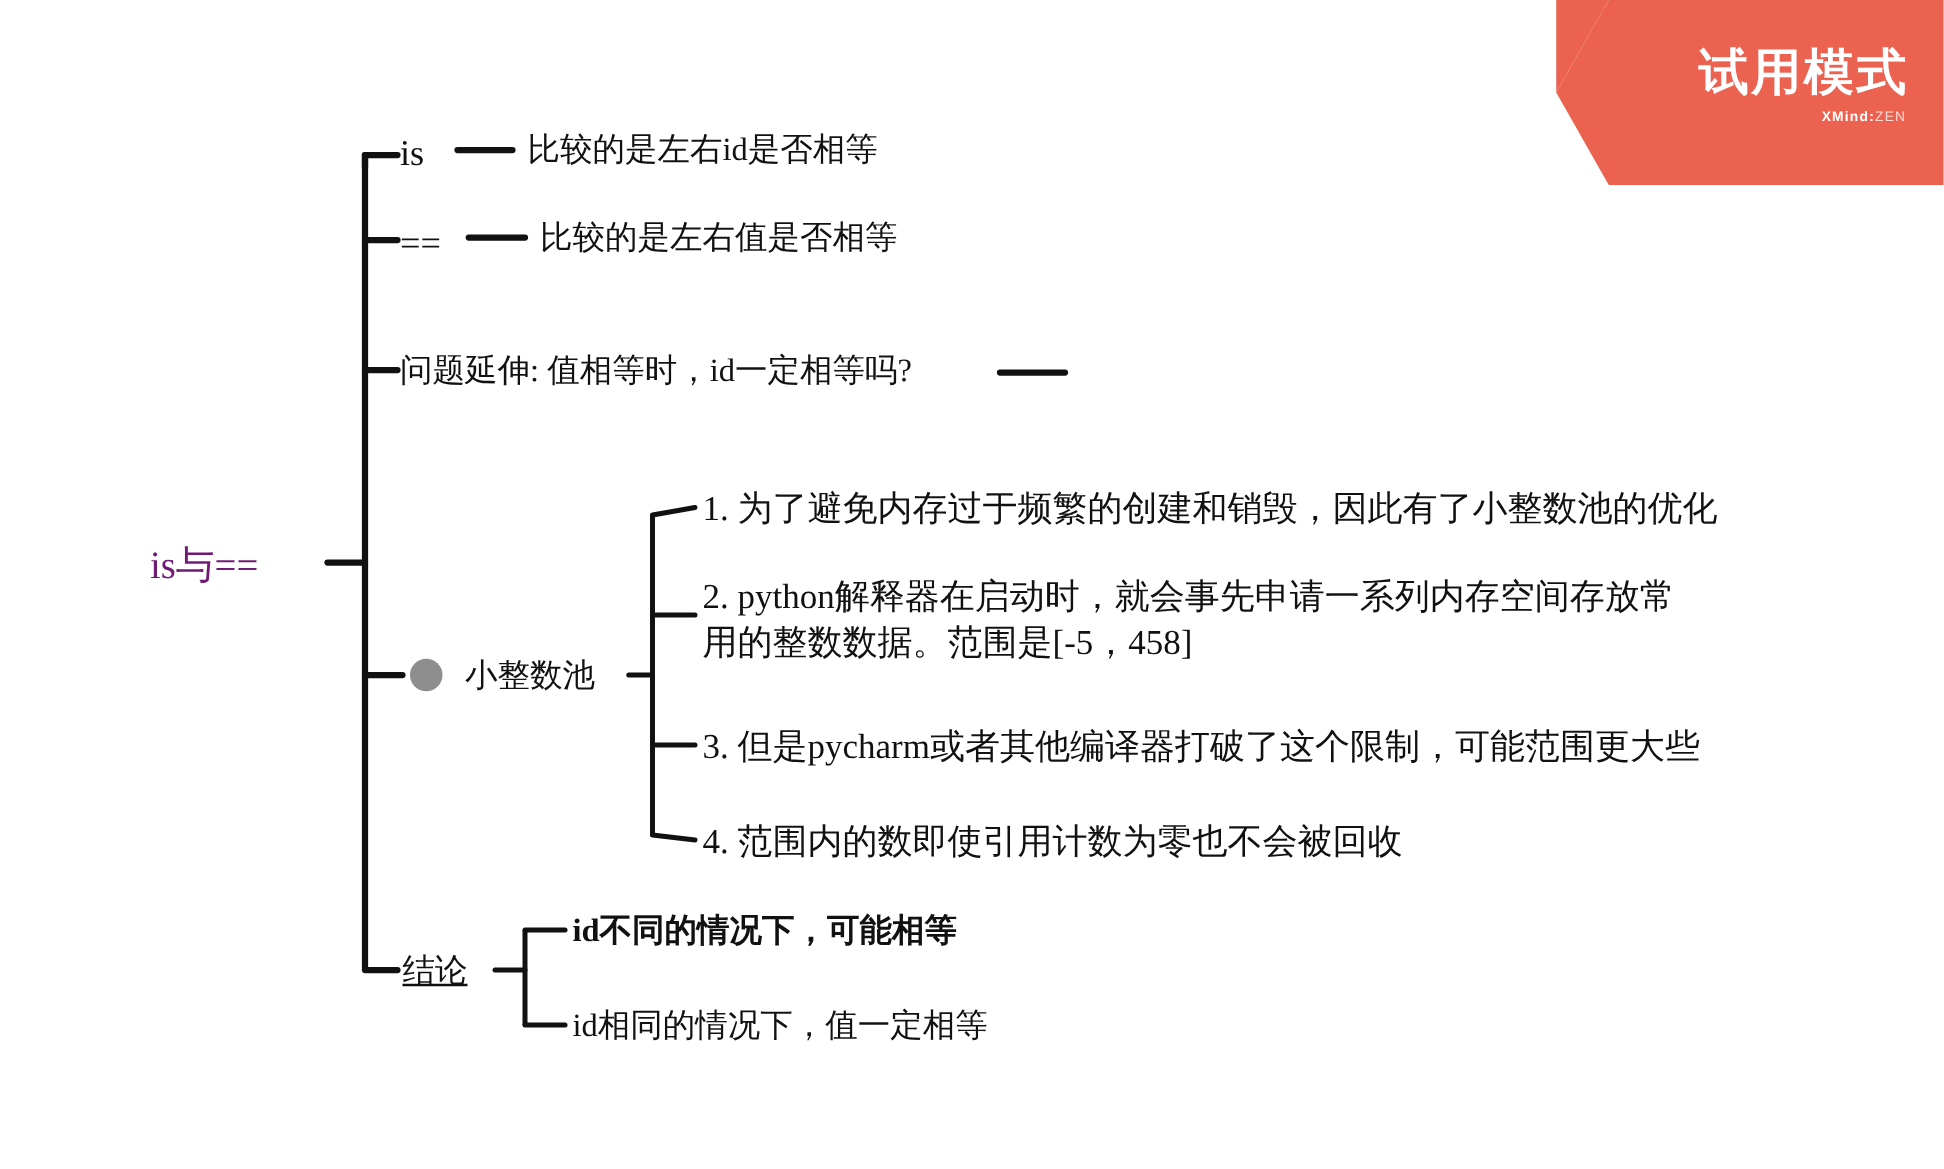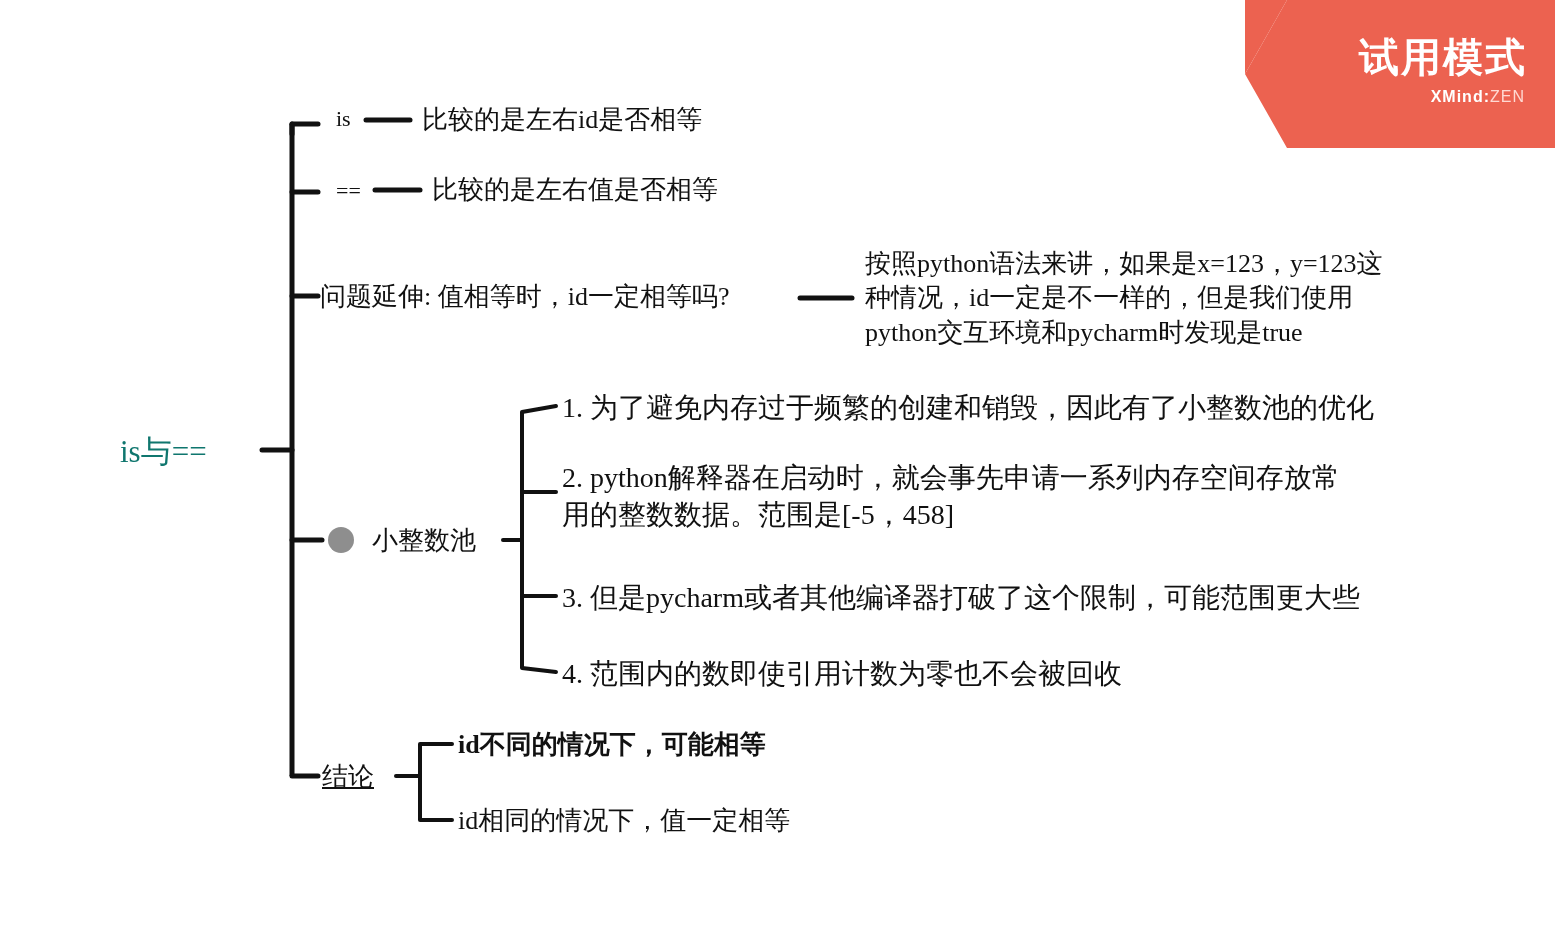--- a/index.html
+++ b/index.html
@@ -38,21 +38,21 @@
     font-size: 40px;
     color: #ffffff;
     letter-spacing: 2px;
     text-align: right;
   }
   #trial-badge .badge-brand {
     position: absolute;
     right: 30px;
     top: 88px;
     font-family: "Liberation Sans", sans-serif;
-    font-size: 16px;
+    font-size: 11px;
     letter-spacing: 1px;
     color: #ffd9d2;
     margin-left: 44px;
   }
   #trial-badge .badge-brand .brand-strong {
     color: #ffffff;
     font-weight: bold;
   }
 
   
@@ -65,25 +65,24 @@
     left: 0;
     top: 0;
   }
   .node {
     position: absolute;
     white-space: pre;
     line-height: 1.32;
   }
   .root-node {
     font-size: 31px;
-    color: #0f766e;
+    color: #701a75;
   }
   .lvl1 {
-    font-size: 22px;
-    margin-left: 16px;
+    font-size: 29px;
   }
   .lvl2 {
     font-size: 26px;
   }
   .lvl2-small {
     font-size: 28px;
   }
   .bullet-dot {
     position: absolute;
     width: 26px;
@@ -141,23 +140,20 @@
 
   <div class="node root-node" style="left:120px; top:432px;">is与==</div>
 
   <div class="node lvl1" style="left:320px; top:104px;">is</div>
   <div class="node lvl2" style="left:422px; top:103px;">比较的是左右id是否相等</div>
 
   <div class="node lvl1" style="left:320px; top:176px;">==</div>
   <div class="node lvl2" style="left:432px; top:173px;">比较的是左右值是否相等</div>
 
   <div class="node lvl2" style="left:320px; top:280px;">问题延伸: 值相等时，id一定相等吗?</div>
-  <div class="node lvl2" style="left:865px; top:247px;">按照python语法来讲，如果是x=123，y=123这
-种情况，id一定是不一样的，但是我们使用
-python交互环境和pycharm时发现是true</div>
 
   <div class="bullet-dot" style="left:328px; top:527px;"></div>
   <div class="node lvl2" style="left:372px; top:524px;">小整数池</div>
 
   <div class="node lvl2-small" style="left:562px; top:390px;">1. 为了避免内存过于频繁的创建和销毁，因此有了小整数池的优化</div>
   <div class="node lvl2-small" style="left:562px; top:460px;">2. python解释器在启动时，就会事先申请一系列内存空间存放常
 用的整数数据。范围是[-5，458]</div>
   <div class="node lvl2-small" style="left:562px; top:580px;">3. 但是pycharm或者其他编译器打破了这个限制，可能范围更大些</div>
   <div class="node lvl2-small" style="left:562px; top:656px;text-align:right;">4. 范围内的数即使引用计数为零也不会被回收</div>
 

